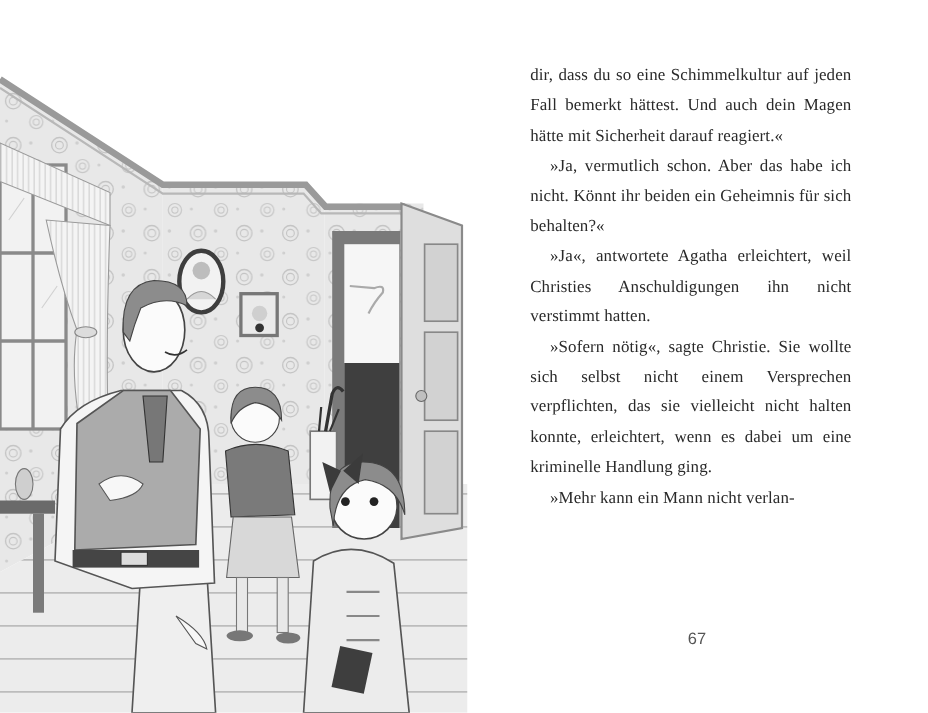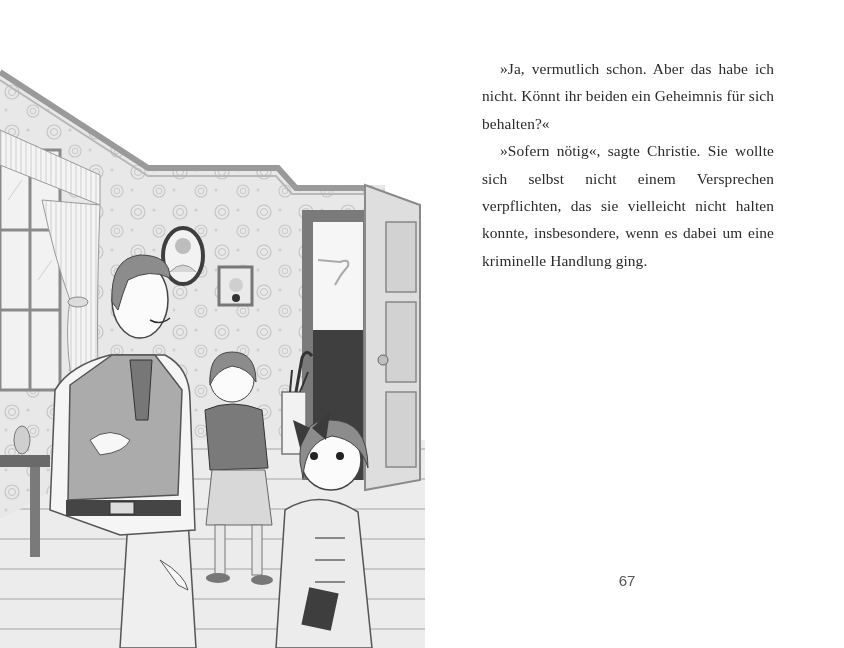--- a/index.html
+++ b/index.html
@@ -41,21 +41,21 @@
     .text-column p {
       margin: 0;
       hyphens: manual;
     }
     .text-column p.indent { text-indent: 18px; }
     .page-number {
       position: absolute;
       left: 612px;
       top: 572px;
       width: 30px;
-      text-align: center;
+      text-align: right;
       font-family: "Liberation Sans", "DejaVu Sans", sans-serif;
       font-size: 15px;
       color: #555555;
     }
   </style>
 </head>
 <body>
 
 <div class="page">
 
@@ -163,18 +163,21 @@
         <circle cx="340" cy="456" r="4" fill="#222"></circle>
         <rect x="305" y="590" width="30" height="38" fill="#3e3e3e" transform="rotate(12 320 609)"></rect>
         <line x1="315" y1="538" x2="345" y2="538" stroke="#888" stroke-width="2"></line>
         <line x1="315" y1="560" x2="345" y2="560" stroke="#888" stroke-width="2"></line>
         <line x1="315" y1="582" x2="345" y2="582" stroke="#888" stroke-width="2"></line>
       </g>
     </svg>
   </div>
 
   <div class="text-column">
+    <p>dir, dass du so eine Schimmelkultur auf jeden Fall bemerkt hättest. Und auch dein Magen hätte mit Sicherheit darauf reagiert.«</p>
     <p class="indent">»Ja, vermutlich schon. Aber das habe ich nicht. Könnt ihr beiden ein Geheim­nis für sich behalten?«</p>
-    <p class="indent">»Sofern nötig«, sagte Christie. Sie wollte sich selbst nicht einem Verspre­chen verpflichten, das sie vielleicht nicht halten konnte, insbesondere, wenn es dabei um eine kriminelle Handlung ging.</p>
+    <p class="indent">»Ja«, antwortete Agatha erleichtert, weil Christies Anschuldigungen ihn nicht verstimmt hatten.</p>
+    <p class="indent">»Sofern nötig«, sagte Christie. Sie wollte sich selbst nicht einem Verspre­chen verpflichten, das sie vielleicht nicht halten konnte, erleichtert, wenn es dabei um eine kriminelle Handlung ging.</p>
+    <p class="indent">»Mehr kann ein Mann nicht verlan-</p>
   </div>
 
   <div class="page-number">67</div>
 </div>
 
 </body></html>

